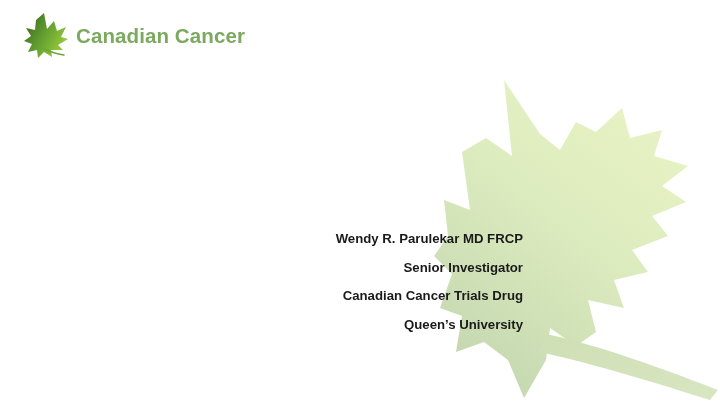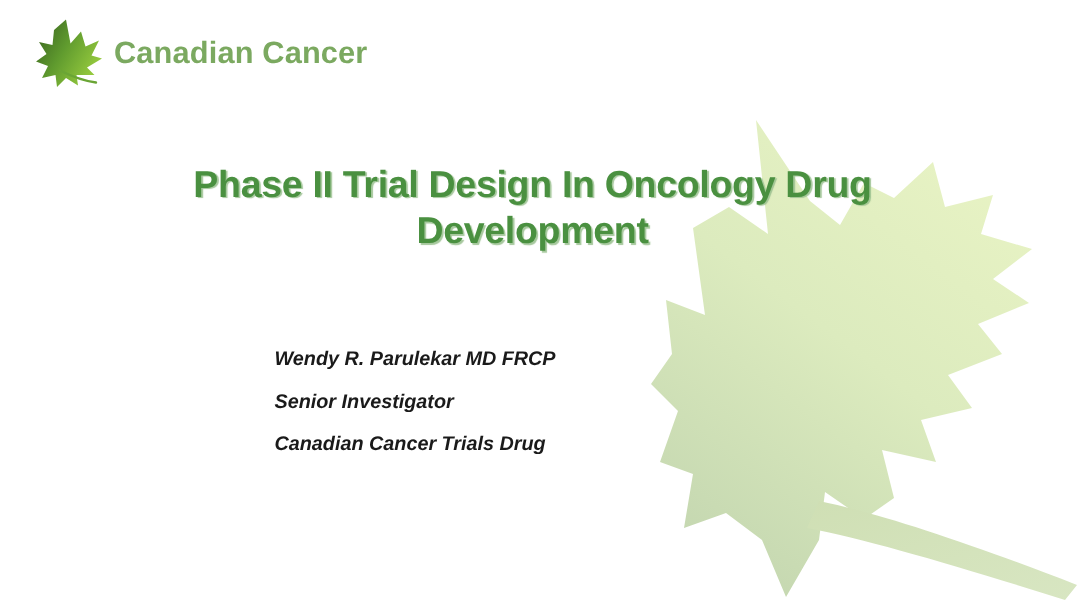--- a/index.html
+++ b/index.html
@@ -84,26 +84,25 @@
     letter-spacing: -0.2px;
     text-shadow: 1.2px 1.2px 0.6px rgba(150, 190, 140, 0.85);
   }
 
   
   .byline {
     position: absolute;
     left: 183px;
     top: 225px;
     width: 340px;
-    text-align: left;
+    text-align: right;
     color: #1a1a1a;
     font-size: 13.2px;
     line-height: 28.6px;
     font-weight: bold;
-    font-style: italic;
   }
   .byline-line {
     white-space: nowrap;
   }
 </style>
 </head>
 <body>
 
 <div class="slide">
 
@@ -205,21 +204,21 @@
           Z"></path>
         <path fill="none" stroke="#6aa535" stroke-width="1.6" stroke-linecap="round" d="
           M 20,38 C 28,42 36,45 44,46"></path>
       </svg>
     </div>
     <div class="logo-text">
       <div class="logo-line">Canadian Cancer</div>
     </div>
   </div>
 
-  <div class="title">Phase II Trial Design In Oncology Drug Development</div>
 
   <div class="byline">
     <div class="byline-line">Wendy R. Parulekar MD FRCP</div>
     <div class="byline-line">Senior Investigator</div>
     <div class="byline-line">Canadian Cancer Trials Drug</div>
+    <div class="byline-line">Queen’s University</div>
   </div>
 
 </div>
 
 </body></html>

